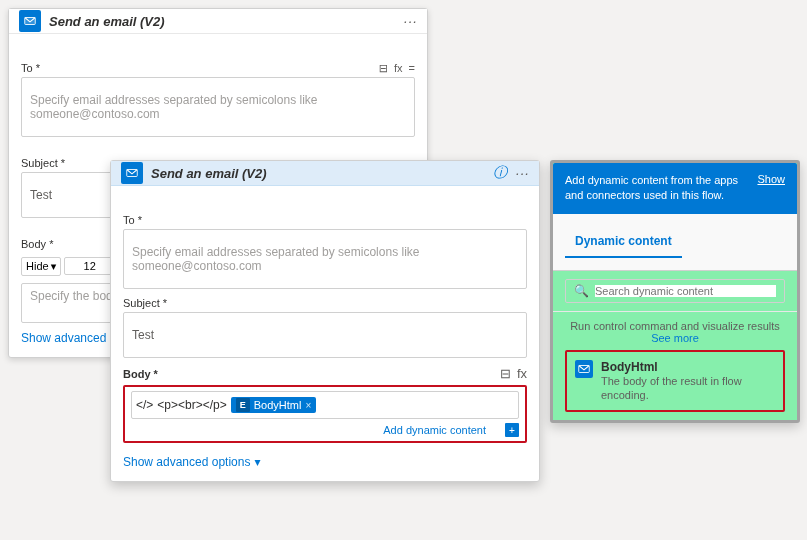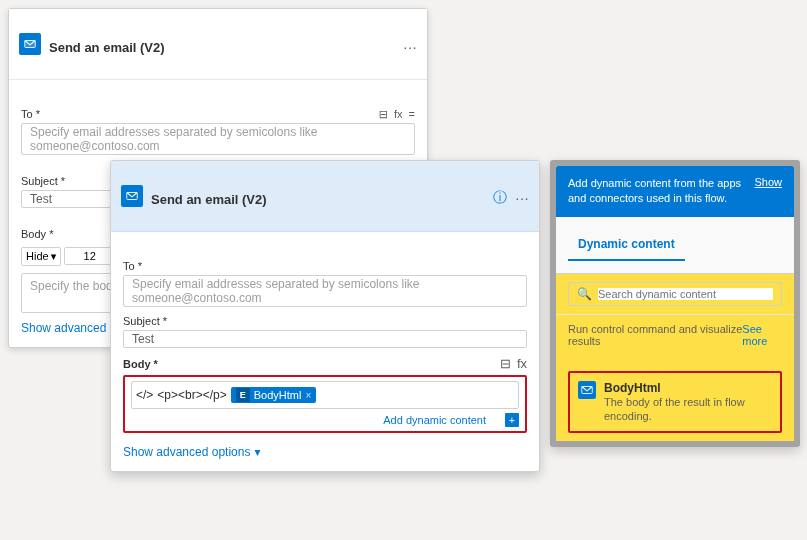--- a/index.html
+++ b/index.html
@@ -22,24 +22,25 @@
       background: #fff;
       border: 1px solid #d0d0d0;
       border-radius: 3px;
       box-shadow: 0 2px 6px rgba(0,0,0,0.15);
       padding: 0;
       z-index: 1;
     }
 
     .card-header {
       display: flex;
-      align-items: flex-end;
-      padding: 24px 10px;
+      align-items: center;
+      padding: 1px 10px;
       background: #fff;
       border-bottom: 1px solid #e8e8e8;
+      font-style: italic;
     }
 
     .card-header-icon {
       width: 22px;
       height: 22px;
       background: #0078d4;
       border-radius: 2px;
       display: flex;
       align-items: center;
       justify-content: center;
@@ -74,21 +75,21 @@
       font-size: 11px;
       color: #323130;
       margin-bottom: 3px;
       margin-top: 20px;
     }
 
     .field-input {
       width: 100%;
       border: 1px solid #d0d0d0;
       border-radius: 2px;
-      padding: 1px 8px;
+      padding: 15px 8px;
       font-size: 12px;
       color: #605e5c;
       background: #fff;
     }
 
     .field-input.placeholder {
       color: #a19f9d;
     }
 
     
@@ -280,22 +281,22 @@
       justify-content: center;
       font-size: 10px;
     }
 
     
     .dynamic-panel {
       position: absolute;
       top: 160px;
       left: 550px;
       width: 250px;
-      background: #fde047;
-      border: 6px solid #a3a3a3;
+      background: #86efac;
+      border: 3px solid #a3a3a3;
       border-radius: 3px;
       box-shadow: 0 4px 12px rgba(0,0,0,0.2);
       z-index: 3;
     }
 
     .dynamic-panel-header {
       background: #0078d4;
       color: #fff;
       padding: 10px 12px;
       font-size: 12px;
@@ -364,21 +365,22 @@
     }
 
     .panel-section {
       padding: 8px 12px 4px 12px;
     }
 
     .section-header {
       display: flex;
       justify-content: space-between;
       align-items: center;
-      margin-bottom: 24px;
+      margin-bottom: 6px;
+      flex-direction: column;
     }
 
     .section-title {
       font-size: 11px;
       color: #605e5c;
     }
 
     .see-more {
       color: #0078d4;
       font-size: 11px;

